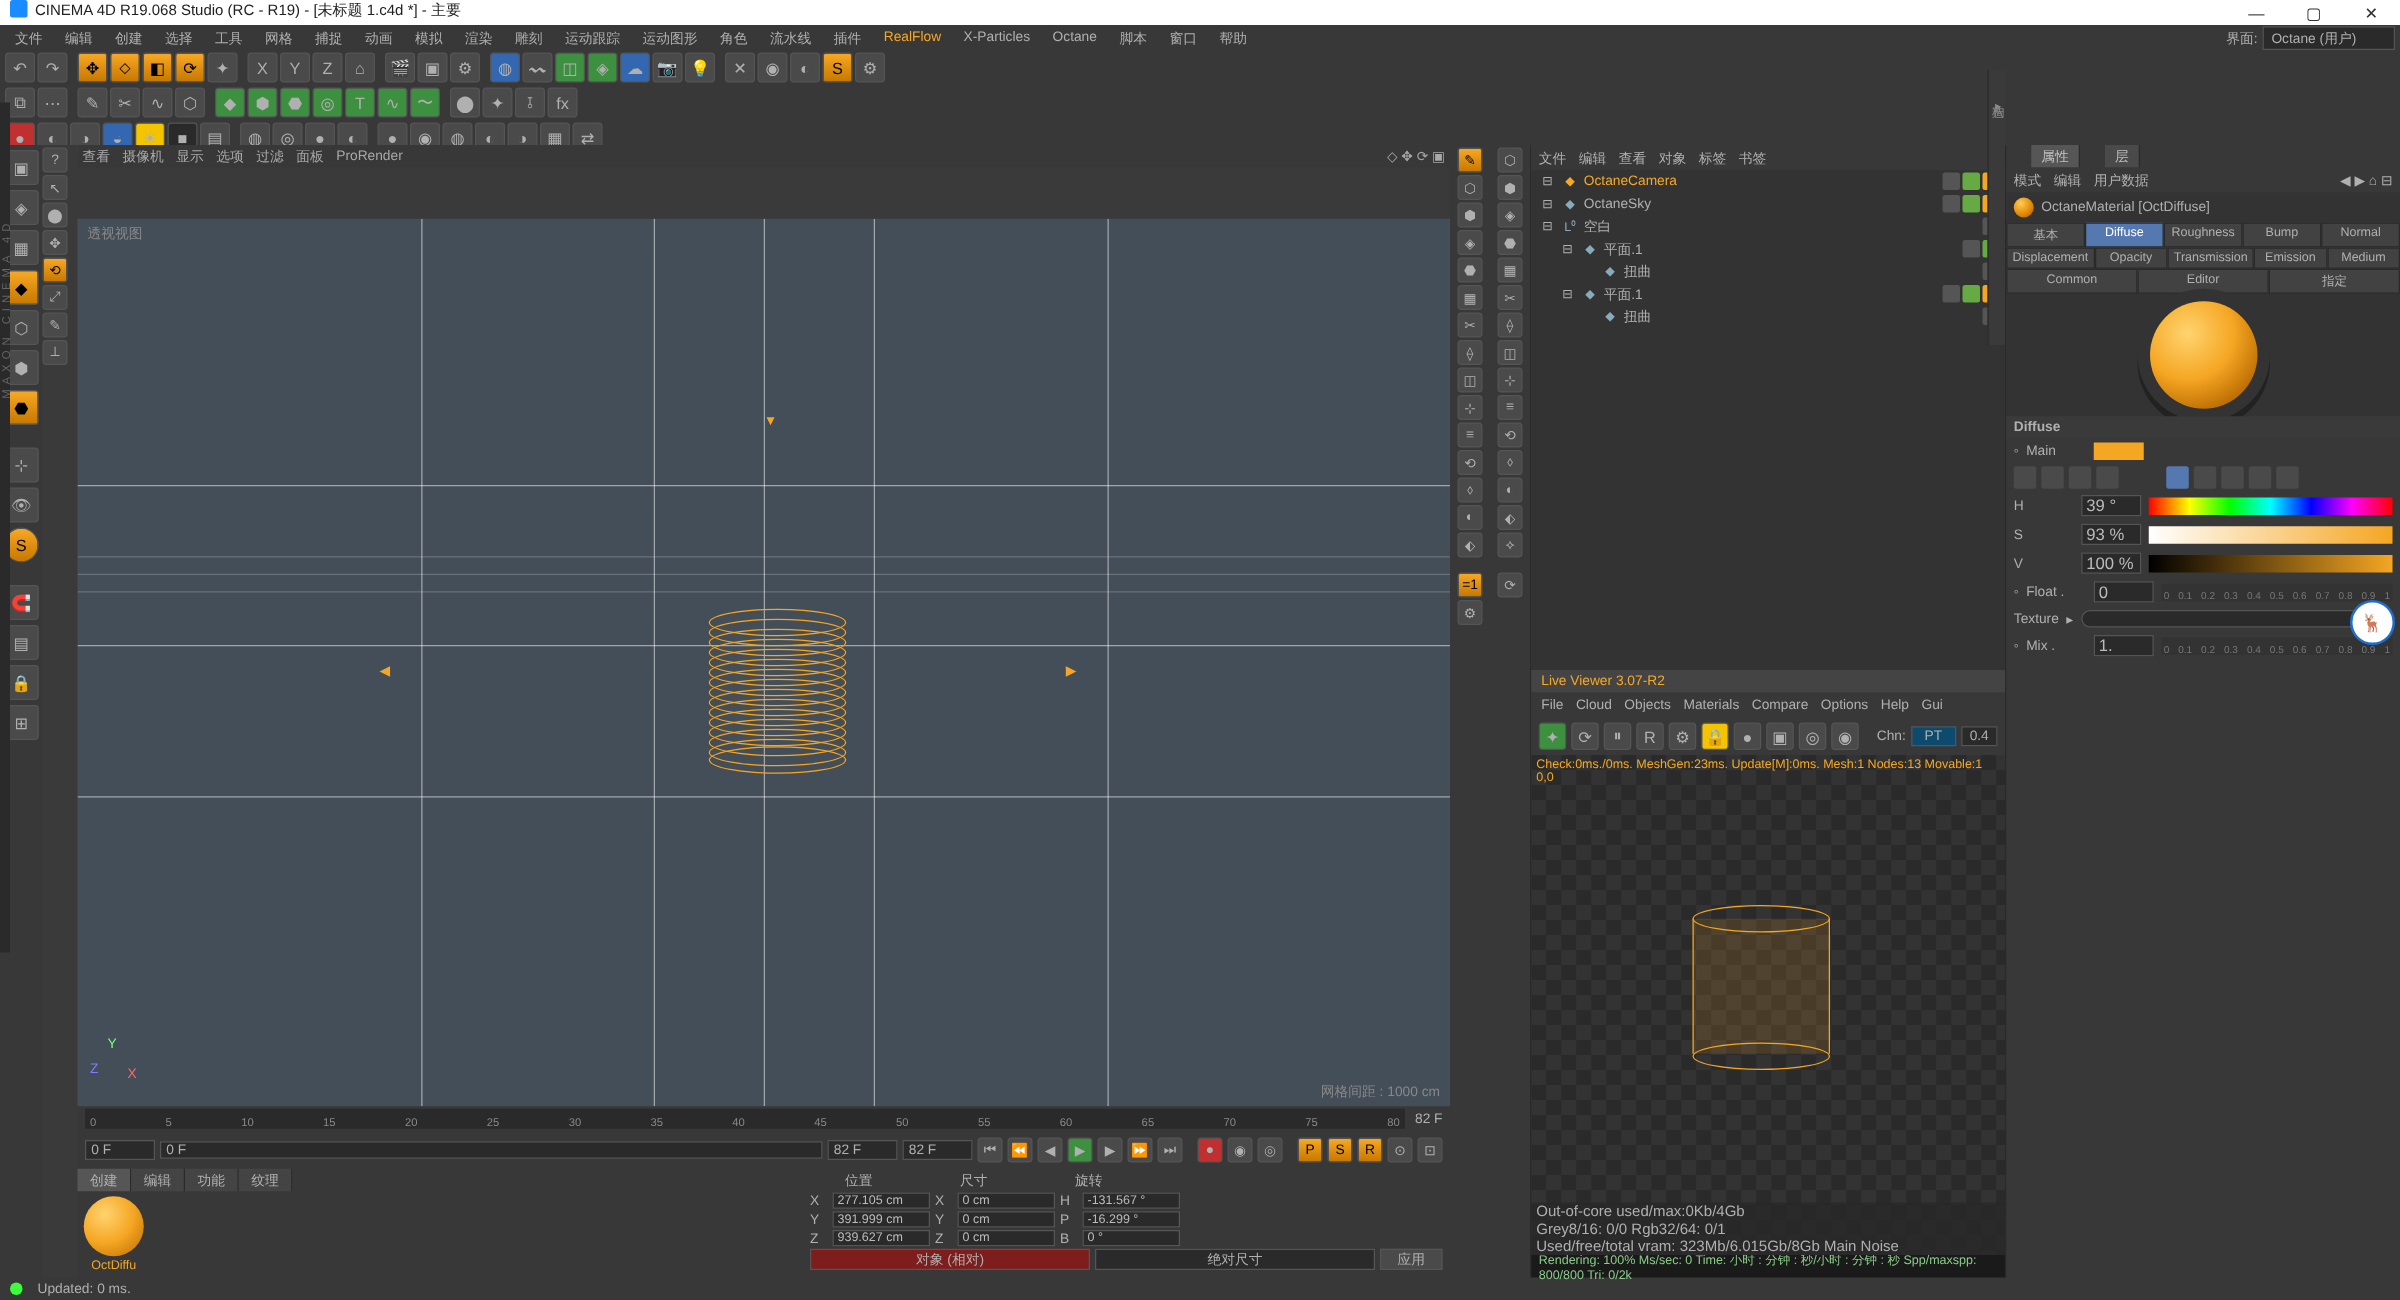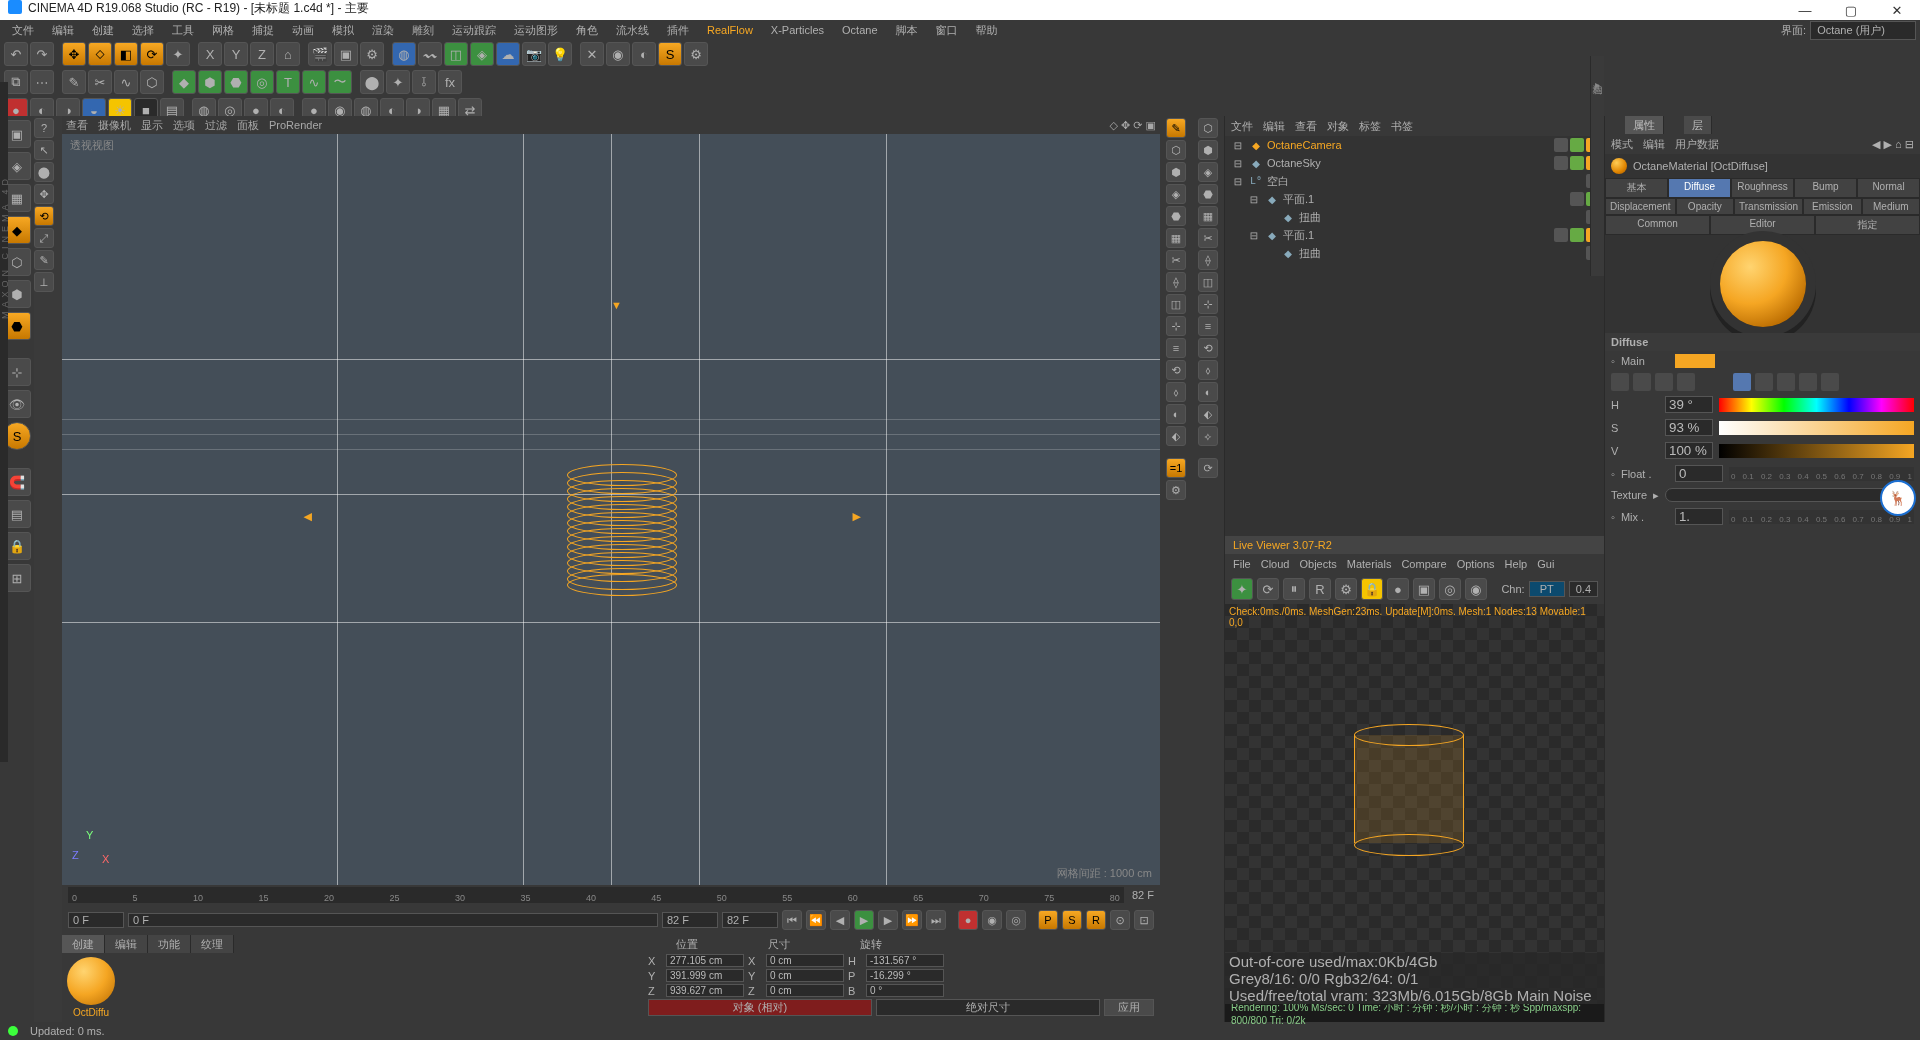--- a/index.html
+++ b/index.html
@@ -39,21 +39,21 @@
 .left-col .tb-btn { width: 28px; height: 28px; }
 
 
 .tool-col { width: 28px; background: #3a3a3a; display: flex; flex-direction: column; gap: 2px; padding-top: 2px; }
 
 
 .vp-area { flex: 1; display: flex; flex-direction: column; }
 .vp-menu { height: 18px; background: #383838; display: flex; align-items: center; padding: 0 4px; gap: 10px; }
 .vp-menu span { color: #a8a8a8; cursor: pointer; }
 .vp-menu .spacer { flex: 1; }
-.viewport { flex: 1; position: relative; background: #444e58; overflow: hidden; }
+.viewport { flex: 1; position: relative; background: #444e58; overflow: hidden; margin-top: 41px; }
 .vp-label { position: absolute; top: 4px; left: 8px; color: #888; }
 .vp-info { position: absolute; bottom: 4px; right: 8px; color: #888; }
 .vp-axis { position: absolute; bottom: 20px; left: 12px; }
 .vp-axis .y { position: absolute; color: #7cff7c; bottom: 24px; left: 12px; }
 .vp-axis .x { position: absolute; color: #ff6868; bottom: 0; left: 28px; }
 .vp-axis .z { position: absolute; color: #7c7cff; bottom: 4px; left: -2px; }
 .grid-line { position: absolute; background: rgba(255,255,255,0.5); }
 .grid-line.v { width: 1px; height: 100%; }
 .grid-line.h { height: 1px; width: 100%; }
 .horizon { position: absolute; height: 1px; width: 100%; background: rgba(255,255,255,0.2); }
@@ -80,21 +80,21 @@
 .lv-head { height: 18px; background: #444; display: flex; align-items: center; padding: 0 8px; }
 .lv-head span { color: #f7a823; }
 .lv-menu { height: 20px; display: flex; align-items: center; gap: 10px; padding: 0 8px; background: #383838; }
 .lv-toolbar { height: 30px; display: flex; align-items: center; gap: 4px; padding: 0 6px; background: #383838; }
 .lv-toolbar .tb-btn { width: 22px; height: 22px; }
 .lv-canvas { flex: 1; position: relative; overflow: hidden; background-image:
    linear-gradient(45deg,#333 25%,transparent 25%,transparent 75%,#333 75%),
    linear-gradient(45deg,#333 25%,#2a2a2a 25%,#2a2a2a 75%,#333 75%);
    background-size: 24px 24px; background-position: 0 0, 12px 12px; }
 .lv-status { position: absolute; top: 0; left: 0; right: 0; padding: 2px 4px; color: #f7a823; font-size: 10px; }
-.lv-bottom { position: absolute; bottom: 0; left: 0; right: 0; font-size: 15px; }
+.lv-bottom { position: absolute; bottom: 0; left: 0; right: 0; font-size: 12px; }
 .lv-bottom .row { padding: 0 4px; background: rgba(40,40,40,0.8); }
 .lv-cyl { position: absolute; left: 34%; top: 30%; width: 110px; height: 130px; }
 
 
 .attr-col { width: 316px; background: #383838; display: flex; flex-direction: column; border-left: 1px solid #2a2a2a; }
 .attr-tabs { height: 18px; display: flex; }
 .attr-tab { padding: 2px 8px; background: #4a4a4a; border-right: 1px solid #2a2a2a; color: #c0c0c0; margin-left: 20px; }
 .attr-tab.act { background: #565656; }
 .attr-mat-head { display: flex; align-items: center; gap: 6px; padding: 4px 6px; background: #333; }
 .mat-ball-sm { width: 16px; height: 16px; border-radius: 50%; background: radial-gradient(circle at 35% 30%, #ffcc55, #e08500 60%, #a05500); }
@@ -533,21 +533,21 @@
           <span class="tree-icon" style="color: rgb(136, 170, 187);">◆</span>
           <span class="name ">OctaneSky</span>
           <span class="tree-tags">
             <span class="tag" style="background: rgb(85, 85, 85);"></span>
             <span class="tag" style="background: rgb(102, 170, 68);"></span>
             <span class="tag" style="background: rgb(245, 166, 35);"></span>
           </span>
         </div>
         <div class="tree-row" style="padding-left: 6px;">
           <span class="tree-icon">⊟</span>
-          <span class="tree-icon" style="color: rgb(136, 170, 187); font-family: Liberation Mono, monospace;">L⁰</span>
+          <span class="tree-icon" style="color: rgb(136, 170, 187);">L⁰</span>
           <span class="name ">空白</span>
           <span class="tree-tags">
             <span class="tag" style="background: rgb(85, 85, 85);"></span>
           </span>
         </div>
         <div class="tree-row" style="padding-left: 22px;">
           <span class="tree-icon">⊟</span>
           <span class="tree-icon" style="color: rgb(136, 170, 187);">◆</span>
           <span class="name ">平面.1</span>
           <span class="tree-tags">

